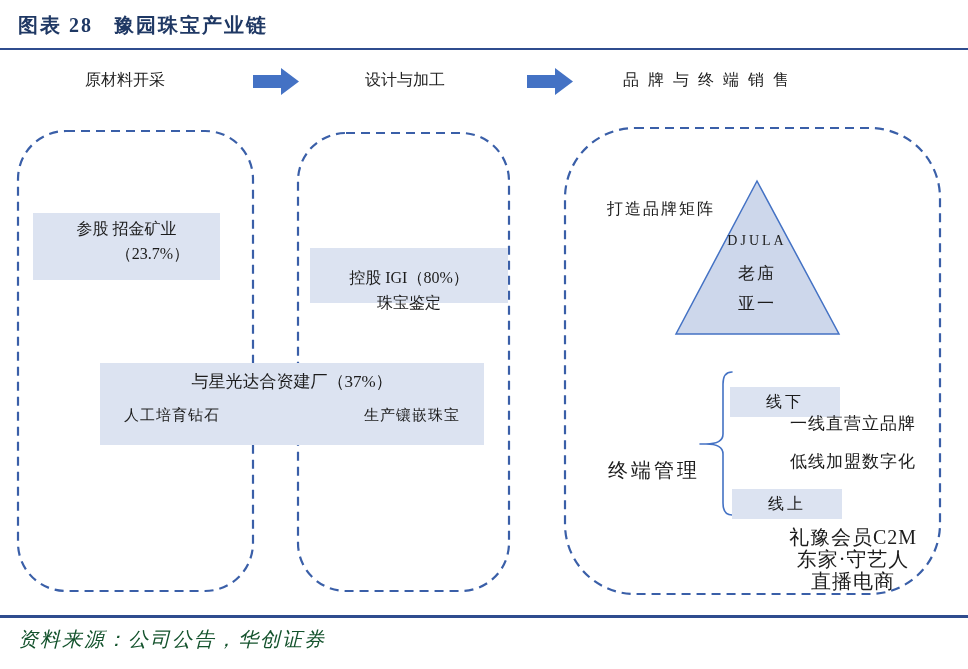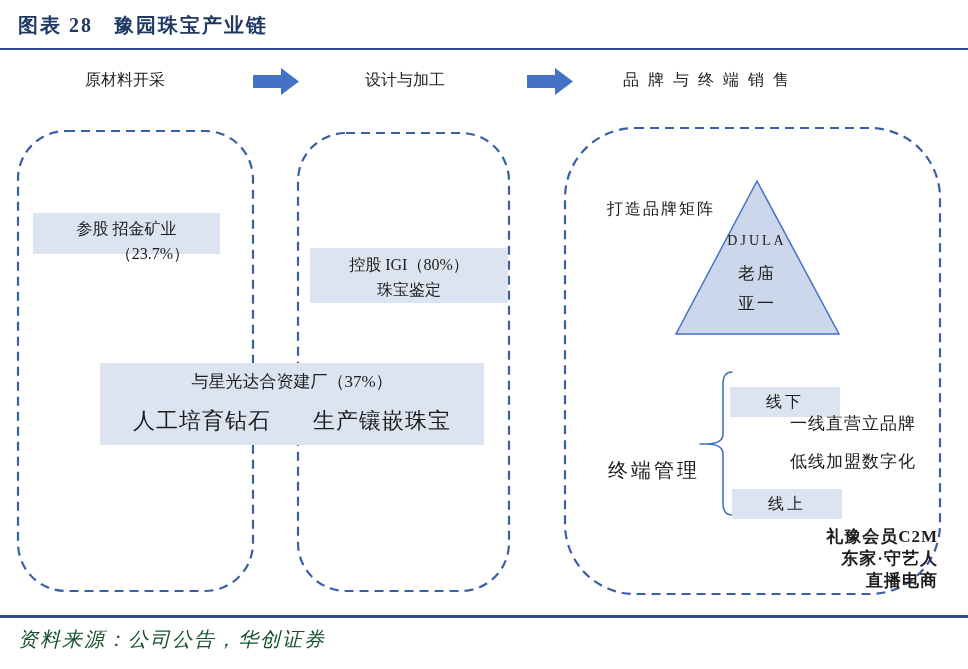--- a/index.html
+++ b/index.html
@@ -17,41 +17,41 @@
   .stage-label { top:70px; font-size:16px; color:#222222; white-space:nowrap;text-align:right; }
   .stage-1 { left:85px; }
   .stage-2 { left:365px; }
   .stage-3 { left:623px; letter-spacing:9px; }
   svg.shapes { position:absolute; left:0; top:0; width:968px; height:669px; }
 
   .fillbox {
     position:absolute; background:#DCE3F1; color:#1c1c1c;
     text-align:center; font-size:16px;
   }
-  .mining-box { left:33px; top:213px; width:187px; height:41px; line-height:25px; padding-top:3px; box-sizing:border-box; }
+  .mining-box { left:33px; top:213px; width:187px; height:67px; line-height:25px; padding-top:3px; box-sizing:border-box; }
   .mining-line2 { padding-left:52px; }
-  .design-box { left:310px; top:248px; width:198px; height:55px; line-height:25px; padding-top:4px; box-sizing:border-box; }
+  .design-box { left:310px; top:248px; width:198px; height:55px; line-height:25px; padding-top:17px; box-sizing:border-box; }
   .jv-box { left:100px; top:363px; width:384px; height:82px; box-sizing:border-box; }
   .jv-title { margin-top:7px; font-size:17px; }
-  .jv-row { display:flex; justify-content:space-between; padding:0 33px; margin-top:13px; font-size:22px; letter-spacing:1px; }
+  .jv-row { display:flex; justify-content:space-between; padding:0 24px; margin-top:13px; font-size:15px; letter-spacing:1px; }
 
   .matrix-label { left:607px; top:199px; font-size:16px; letter-spacing:2px; }
   .pyr-label { left:692px; width:130px; text-align:center; }
   .pyr-0 { top:233px; font-size:14px; letter-spacing:3px; }
   .pyr-1 { top:262px; font-size:17px; letter-spacing:2px; }
   .pyr-2 { top:292px; font-size:17px; letter-spacing:2px; }
 
   .terminal-label { left:608px; top:457px; font-size:20px; letter-spacing:3px; }
   .channel-box { width:110px; height:30px; line-height:30px; letter-spacing:3px; }
   .offline-box { left:730px; top:369px;margin-top:18px; }
   .online-box  { left:732px; top:489px; }
   .offline-item { left:790px; font-size:17px; letter-spacing:1px; white-space:nowrap; }
   .offline-item-0 { top:412px; }
   .offline-item-1 { top:450px; }
-  .online-list { left:768px; top:526px; width:170px; text-align:right; font-size:17px; line-height:22px; letter-spacing:1px;font-weight:bold; }
+  .online-list { left:768px; top:526px; width:170px; text-align:center; font-size:20px; line-height:22px; letter-spacing:1px; }
 
   .source-rule { left:0; top:615px; width:968px; height:3px; background:#2F4C8E; }
   .source-note {
     left:18px; top:626px; font-size:20px; font-style:italic;
     color:#14532d; letter-spacing:2px;
   }
 </style>
 </head>
 <body>
 

